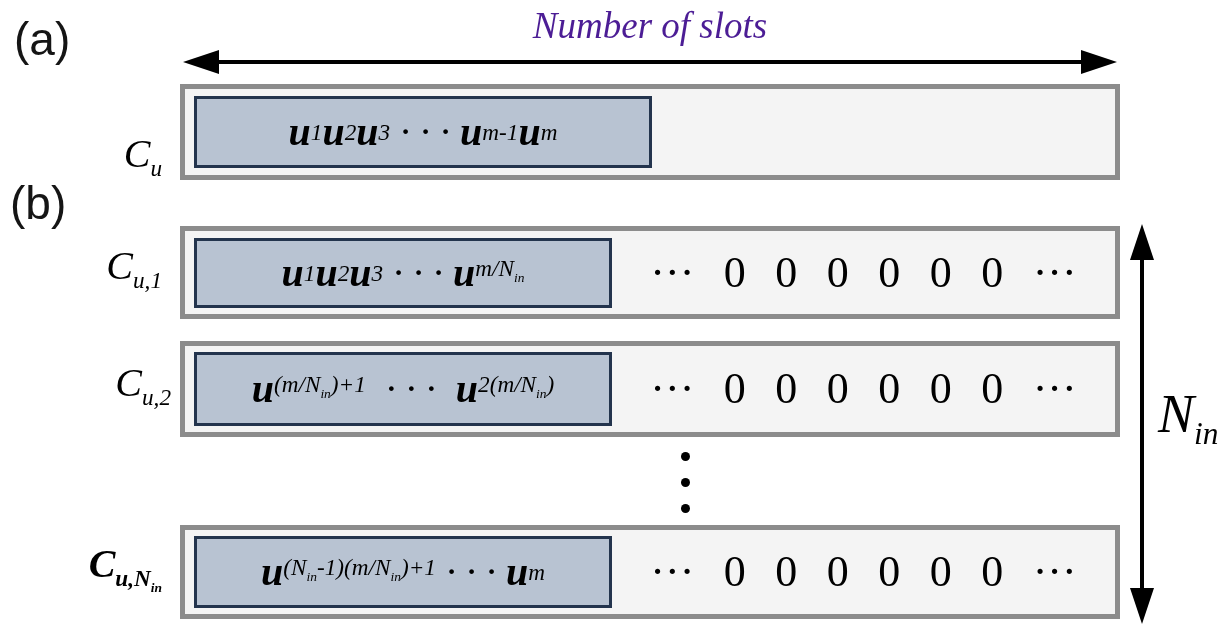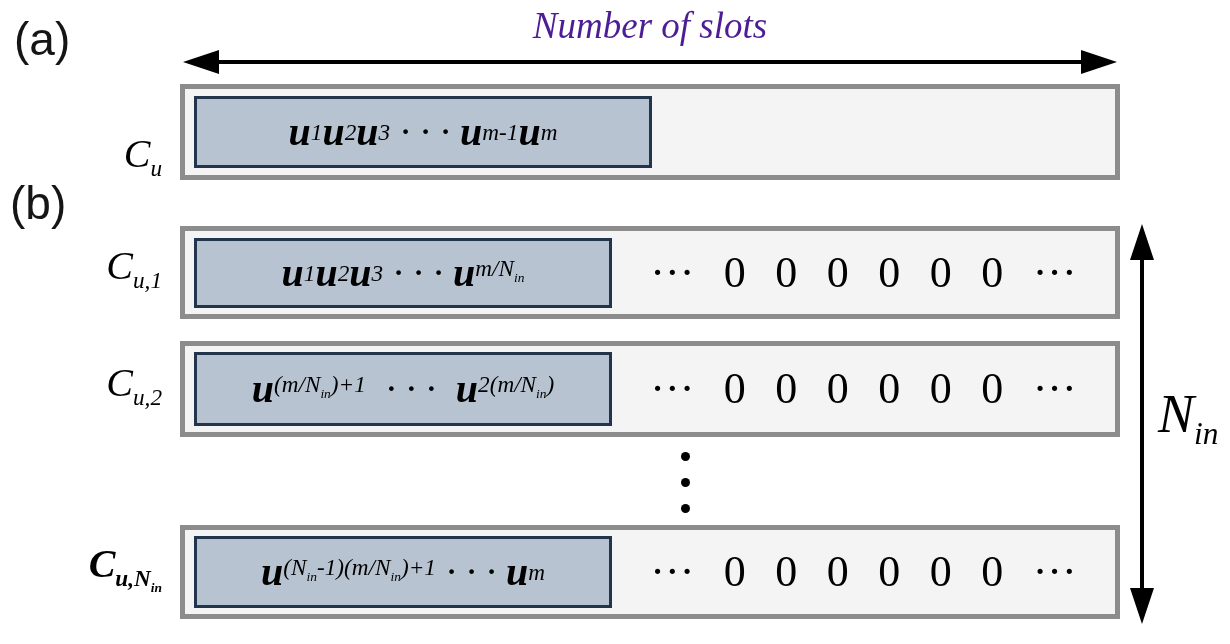--- a/index.html
+++ b/index.html
@@ -41,21 +41,21 @@
   .row-a   { top:84px;  height:96px; }
   .row-a .filled  { width:458px; height:72px; }
   .row-b1  { top:226px; height:93px; }
   .row-b1 .filled { width:418px; height:70px; }
   .row-b2  { top:341px; height:96px; }
   .row-b2 .filled { width:418px; height:74px; }
   .row-b3  { top:525px; height:94px; }
   .row-b3 .filled { width:418px; height:72px; }
   .label-a  { top:102px;margin-top:28px; }
   .label-b1 { top:242px; }
-  .label-b2 { top:359px; }
+  .label-b2 { top:359px;padding-left:9px; }
   .label-b3 { top:540px;font-weight:bold; }
   .vdots {
     position:absolute; left:681px; top:452px;
     display:flex; flex-direction:column; gap:17px; align-items:center;
   }
   .vdots .dot { width:9px; height:9px; border-radius:50%; background:#000; }
   .nin-label {
     position:absolute; left:1158px; top:382px; font-style:italic;
     font-size:54px; line-height:1.2; white-space:nowrap;
   }

